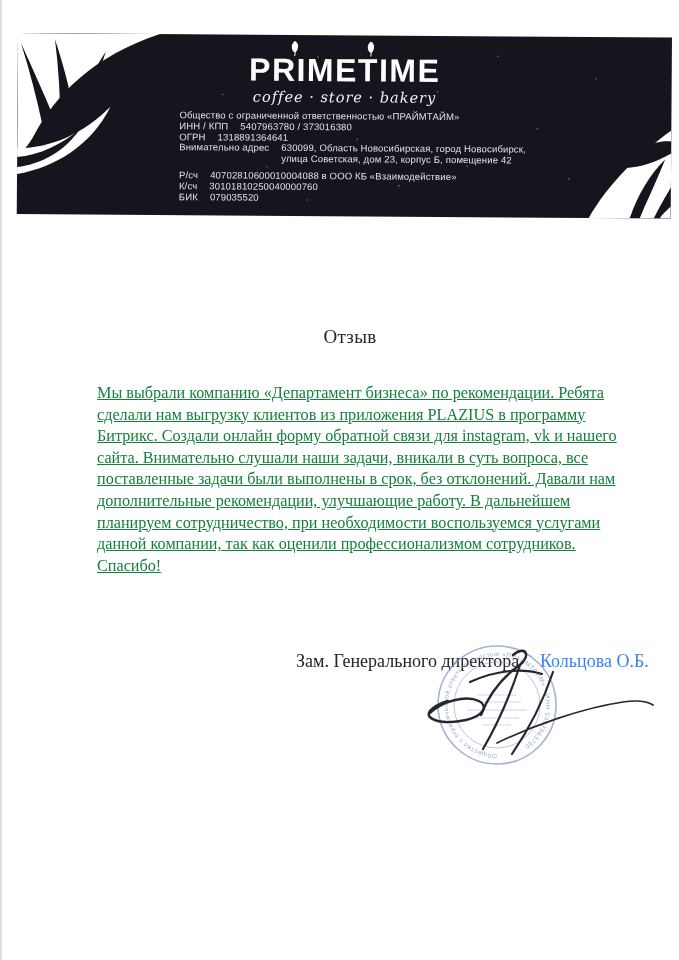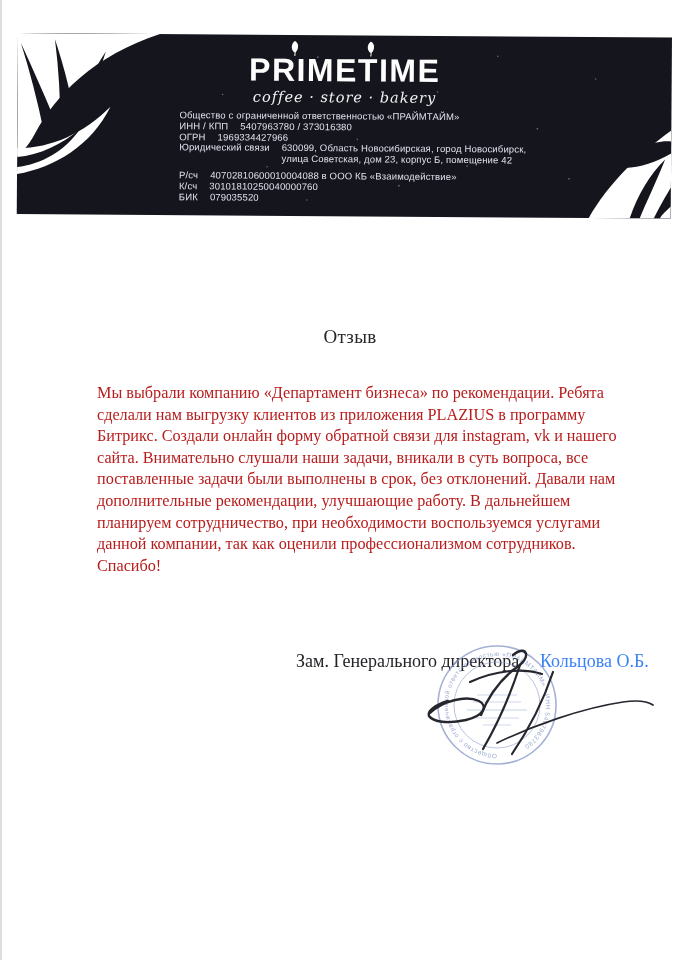--- a/index.html
+++ b/index.html
@@ -41,21 +41,21 @@
   .details .value{margin-left:12px;}
   .details .row.gap-top{margin-top:6px;}
 
   
   .doc-title{
     position:absolute;left:0;top:326px;width:700px;text-align:center;
     font-size:19px;color:#27272b;letter-spacing:.3px;
   }
   .body-text{
     position:absolute;left:97px;top:383px;width:540px;
-    font-size:16.2px;line-height:21.6px;color:#b91c1c;white-space:pre-line;
+    font-size:16.2px;line-height:21.6px;color:#15803d;white-space:pre-line;text-decoration:underline;
   }
 
   
   .sig-title{position:absolute;left:296px;top:651px;font-size:18px;color:#222227;}
   .sig-name{position:absolute;left:540px;top:651px;font-size:18px;color:#3b82f6;}
   .stamp{position:absolute;left:431px;top:639px;width:132px;height:132px;opacity:.78;}
   .stamp .ring{stroke:#8b9bcb;fill:none;}
   .stamp .ring-text{fill:#7e90c4;font-family:"Liberation Sans", sans-serif;font-size:6.4px;letter-spacing:.55px;}
   .stamp .mid{stroke:#8b9bcb;}
   .signature{position:absolute;left:400px;top:630px;width:260px;height:160px;}
@@ -125,24 +125,24 @@
     <div class="details">
       <div class="row">
         <span>Общество с ограниченной ответственностью «ПРАЙМТАЙМ»</span>
       </div>
       <div class="row">
         <span class="label">ИНН / КПП</span>
         <span class="value">5407963780 / 373016380</span>
       </div>
       <div class="row">
         <span class="label">ОГРН</span>
-        <span class="value">1969334427966</span>
-      </div>
-      <div class="row">
-        <span class="label">Юридический связи</span>
+        <span class="value">1318891364641</span>
+      </div>
+      <div class="row">
+        <span class="label">Внимательно адрес</span>
         <span class="value">
           <div>630099, Область Новосибирская, город Новосибирск,</div>
           <div>улица Советская, дом 23, корпус Б, помещение 42</div>
         </span>
       </div>
       <div class="row gap-top">
         <span class="label">Р/сч</span>
         <span class="value">40702810600010004088 в ООО КБ «Взаимодействие»</span>
       </div>
       <div class="row">

